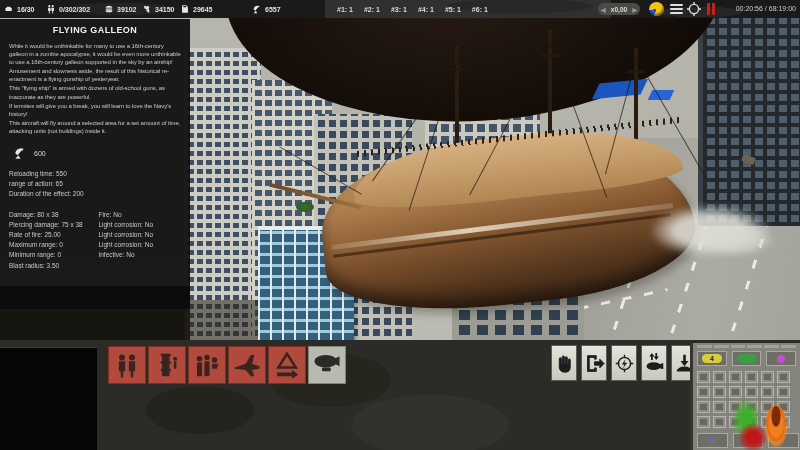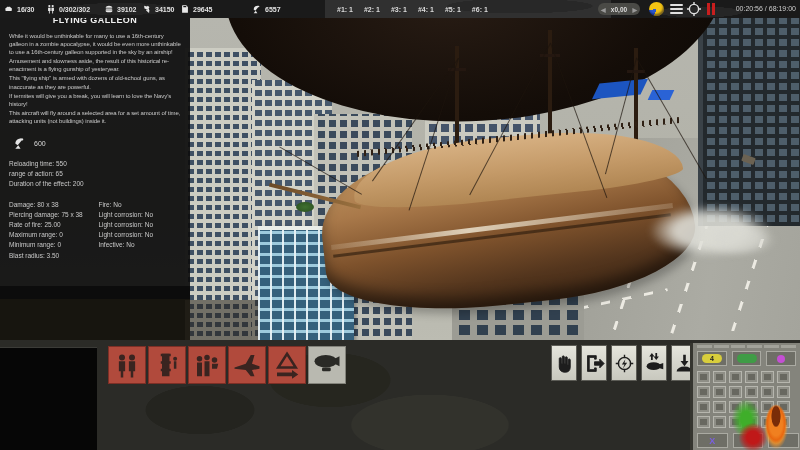--- a/index.html
+++ b/index.html
@@ -86,21 +86,21 @@
   .smoke{left:648px;top:186px;width:124px;height:54px;filter:blur(3px);
     background:radial-gradient(ellipse,rgba(226,226,219,.88) 0 40%,rgba(226,226,219,0) 70%);}
   .smoke2{left:702px;top:206px;width:74px;height:32px;filter:blur(3px);
     background:radial-gradient(ellipse,rgba(215,215,208,.7) 0 40%,rgba(215,215,208,0) 70%);}
   .car1{left:608px;top:240px;width:17px;height:9px;background:#15181b;transform:rotate(20deg);border-radius:2px;}
   .car2{left:742px;top:138px;width:13px;height:7px;background:#6b6252;transform:rotate(20deg);border-radius:1px;}
   .tree{left:296px;top:184px;width:18px;height:10px;border-radius:50%;
     background:radial-gradient(#3f7030,#2a4f1e);}
 
   
-  .infopanel{position:absolute;left:0;top:9px;width:190px;height:290px;z-index:30;
+  .infopanel{position:absolute;left:0;top:19px;width:190px;height:290px;z-index:30;
     background:rgba(12,12,12,0.92);color:#c9c9c9;padding:5px 9px;box-sizing:border-box;}
   .ptitle{text-align:center;font-size:9px;font-weight:bold;color:#f0f0f0;letter-spacing:.4px;margin:1px 0 7px;}
   .desc p{font-size:6px;line-height:1.35;margin:0 0 1px;letter-spacing:-0.1px;}
   .ammo{display:flex;align-items:center;gap:7px;margin:11px 0 9px 4px;}
   .ammo svg{width:14px;height:14px;fill:#e4e4e4;}
   .ammo span{font-size:7px;color:#d8d8d8;}
   .stat{font-size:6.5px;line-height:1.55;}
   .statcols{display:flex;margin-top:11px;}
   .statcols .col{width:52%;}
   .statcols .col2{width:48%;}

